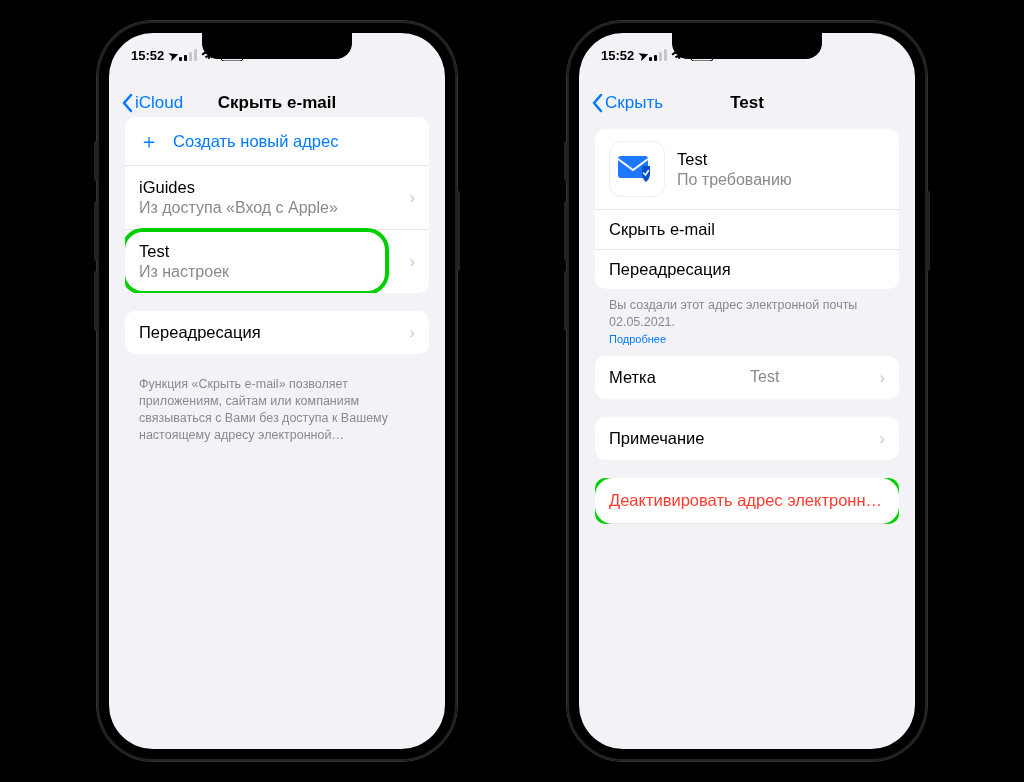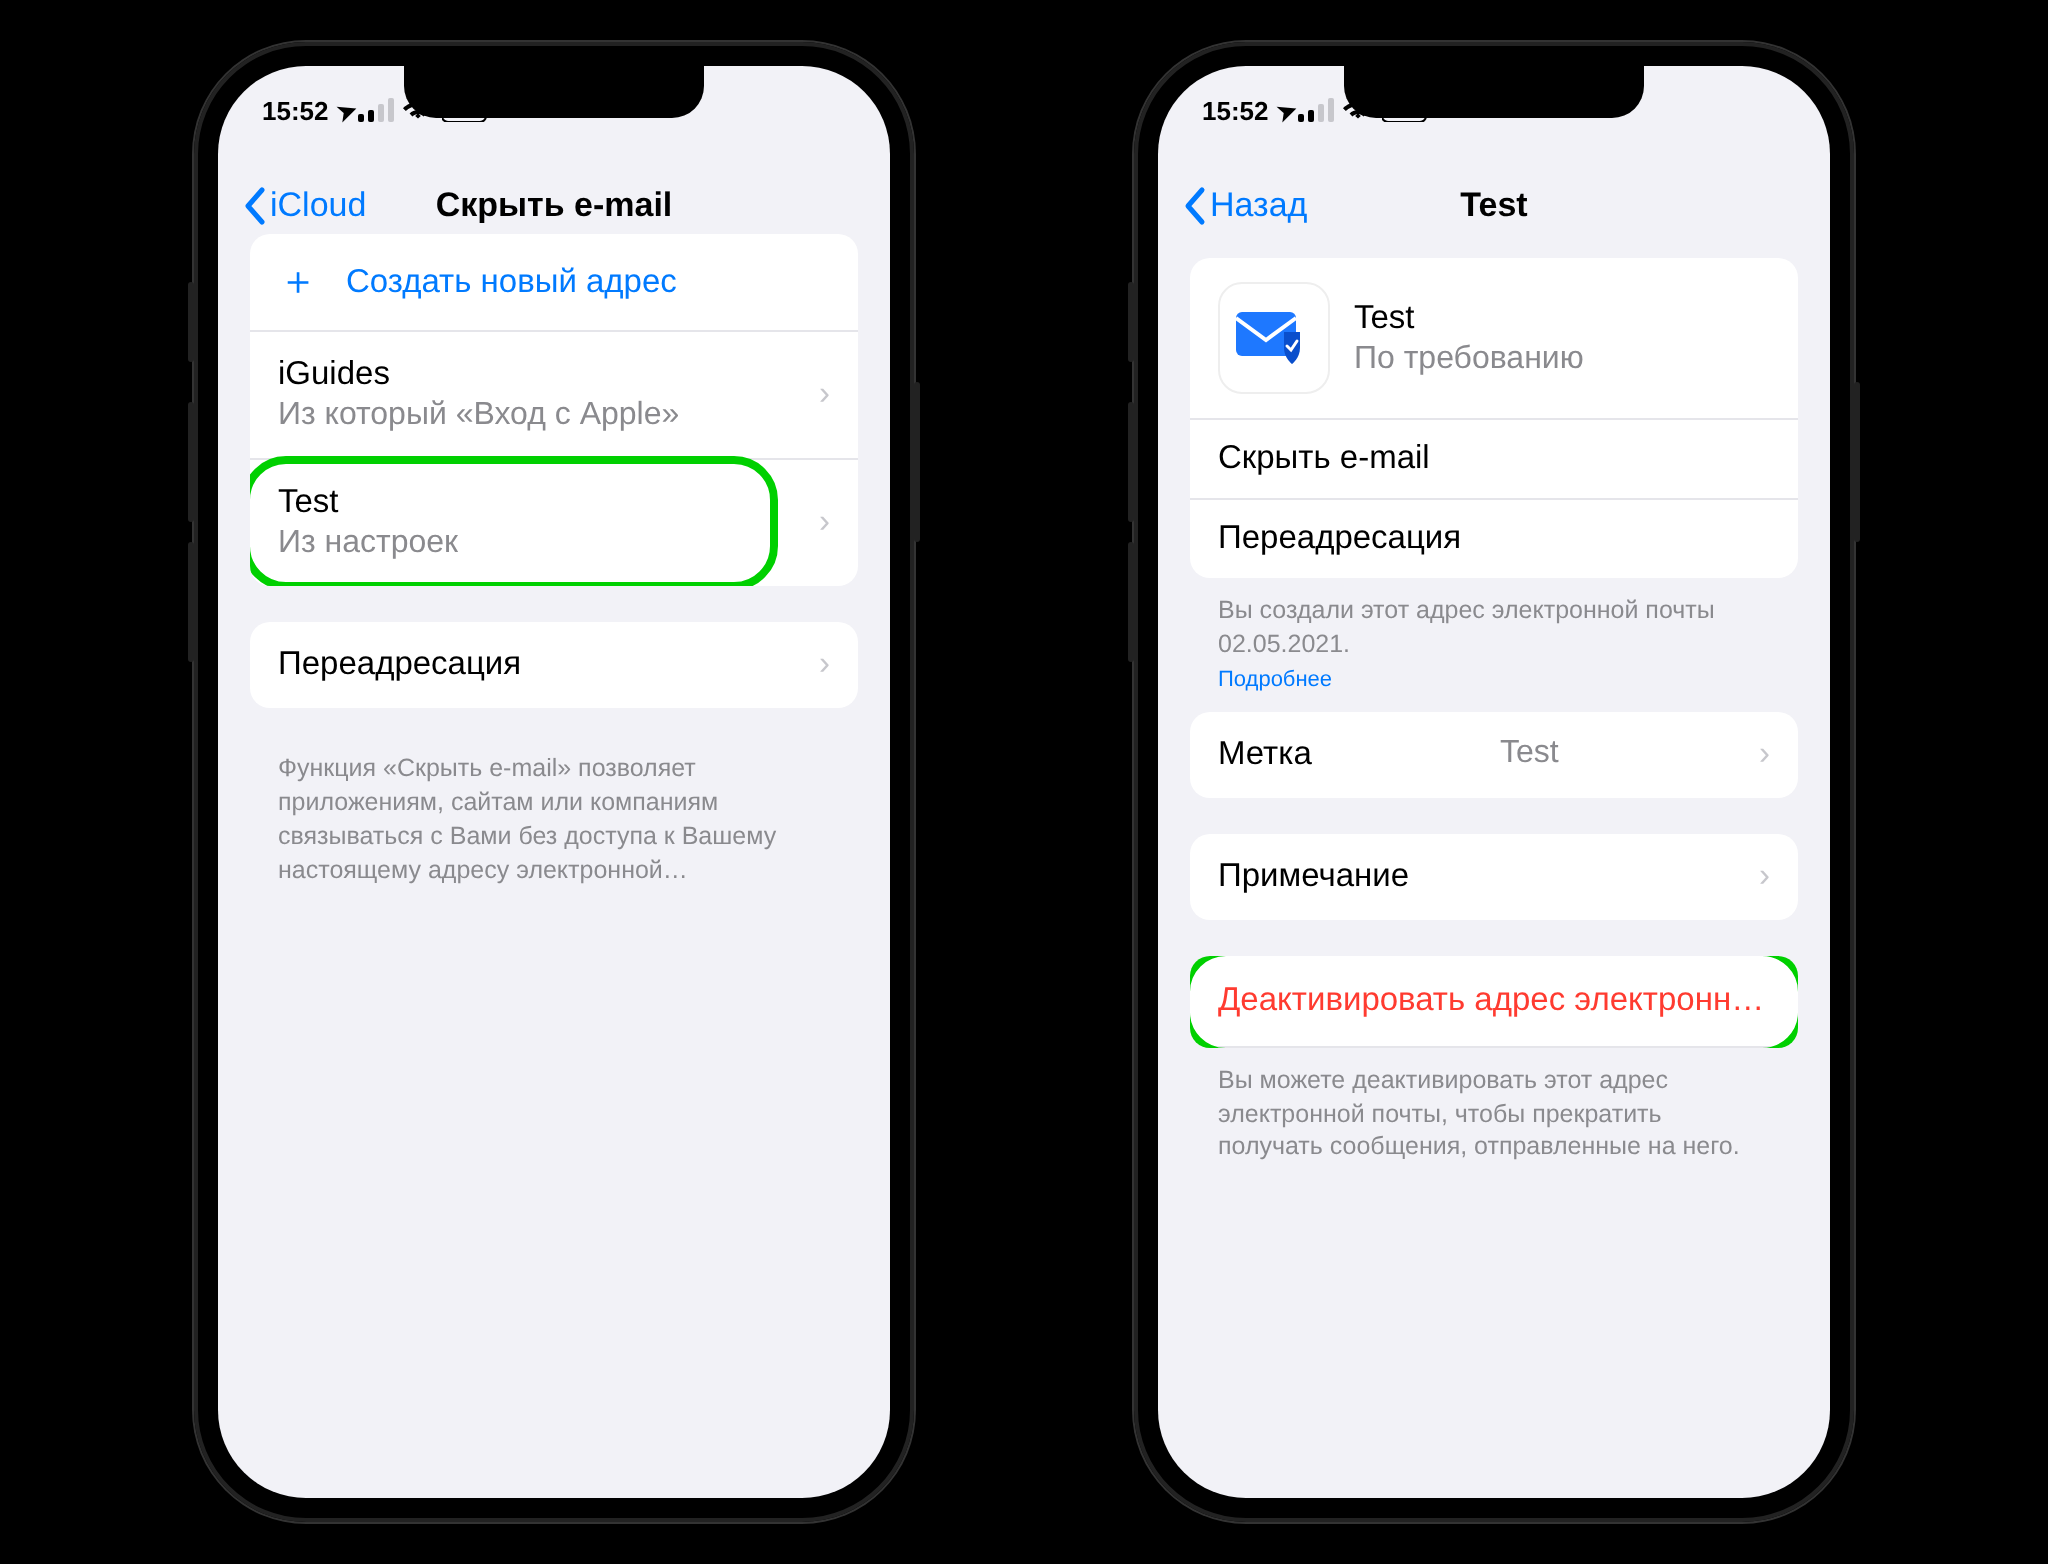--- a/index.html
+++ b/index.html
@@ -207,21 +207,21 @@
     <div class="content">
 
       <div class="group">
         <div class="row create">
           <span class="plus">＋</span>
           <span>Создать новый адрес</span>
         </div>
         <div class="row">
           <div>
             <span>iGuides</span>
-            <span class="sub">Из который «Вход с Apple»</span>
+            <span class="sub">Из доступа «Вход с Apple»</span>
           </div>
           <span class="chevron">›</span>
         </div>
         <div class="row" style="position:relative">
           <div>
             <span>Test</span>
             <span class="sub">Из настроек</span>
           </div>
           <span class="chevron">›</span>
           <div class="highlight-green" style="left:-4px;right:40px;top:-2px;bottom:-2px"></div>
@@ -266,21 +266,21 @@
             <rect x="23" y="4" width="2" height="4" rx="1" fill="#000"></rect>
           </svg>
       </div>
     </div>
 
     <div class="nav-bar">
       <div class="nav-back">
         <svg width="12" height="20" viewBox="0 0 12 20">
             <path d="M10 2L3 10l7 8" stroke="#007AFF" stroke-width="2.5" fill="none" stroke-linecap="round" stroke-linejoin="round"></path>
           </svg>
-        <span>Назад</span>
+        <span>Скрыть</span>
       </div>
       <div class="nav-title">Test</div>
     </div>
 
     <div class="content" style="padding-top:16px">
       <div class="group">
         <div class="row">
           <div class="app-icon">
             <svg width="38" height="30" viewBox="0 0 38 30">
               <rect x="0" y="2" width="30" height="22" rx="3" fill="#1E78FF"></rect>
@@ -320,16 +320,15 @@
           <span>Примечание</span>
           <span class="chevron">›</span>
         </div>
       </div>
 
       <div class="group" style="position:relative">
         <div class="row destructive">Деактивировать адрес электронной п…</div>
         <div class="highlight-green" style="left:-4px;right:-4px;top:-4px;bottom:-4px"></div>
       </div>
 
-      <div class="footer-text" style="margin-top:-14px">Вы можете деактивировать этот адрес электронной почты, чтобы прекратить получать сообщения, отправленные на него.</div>
     </div>
   </div>
 </div>
 
 </body></html>

